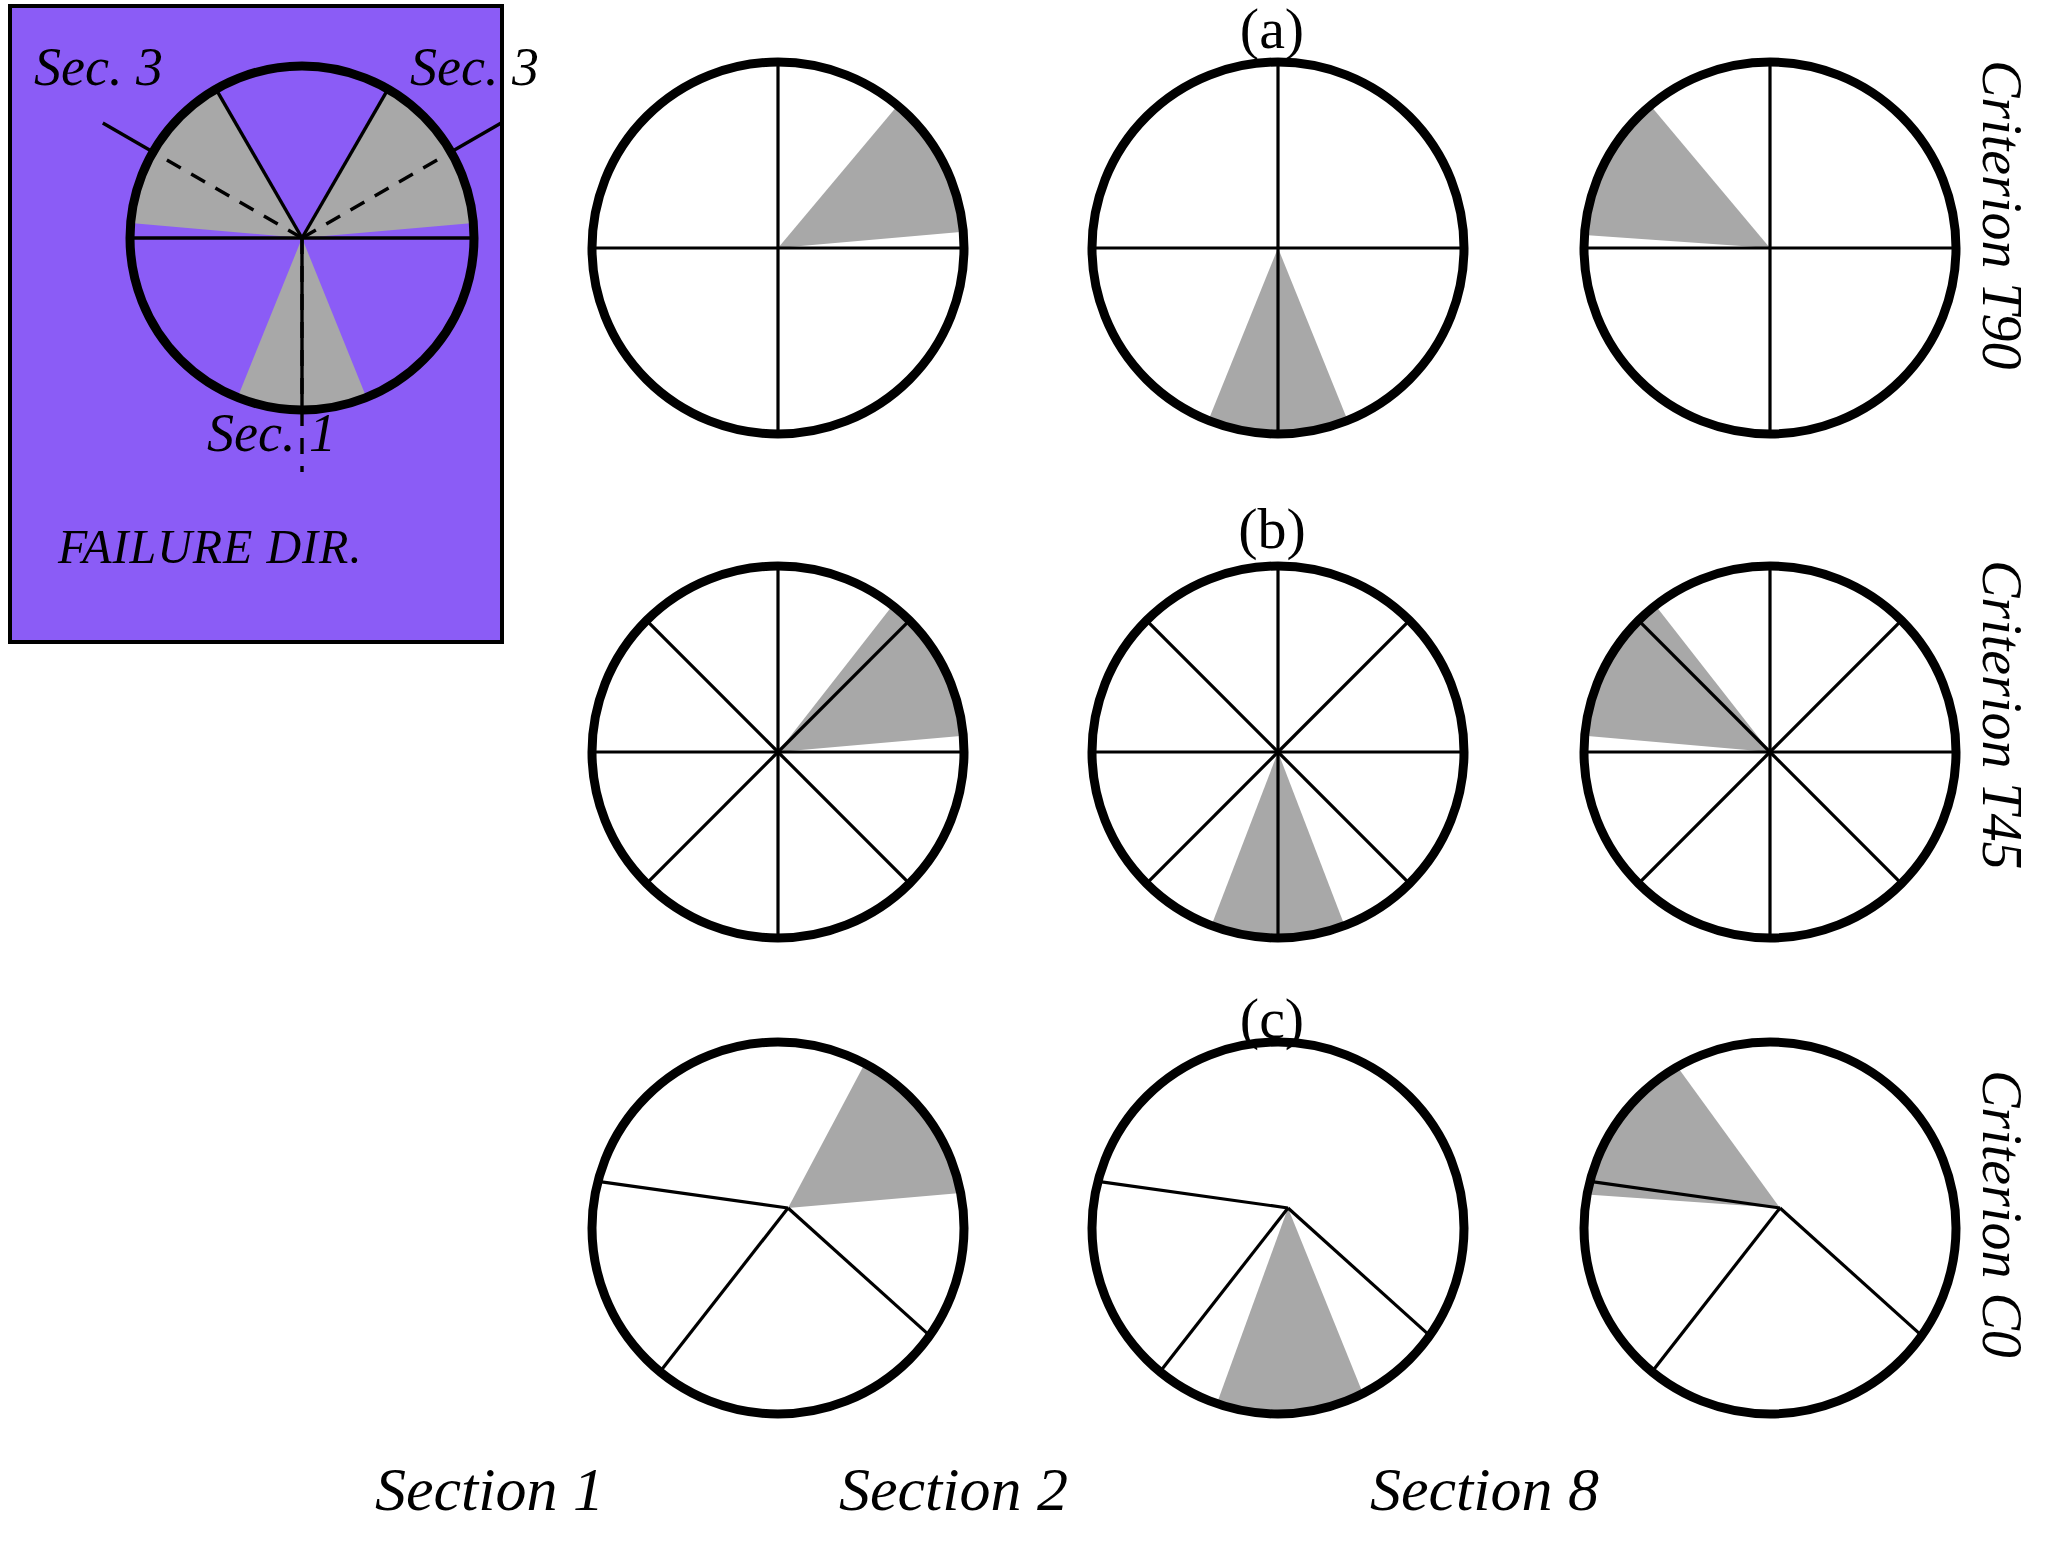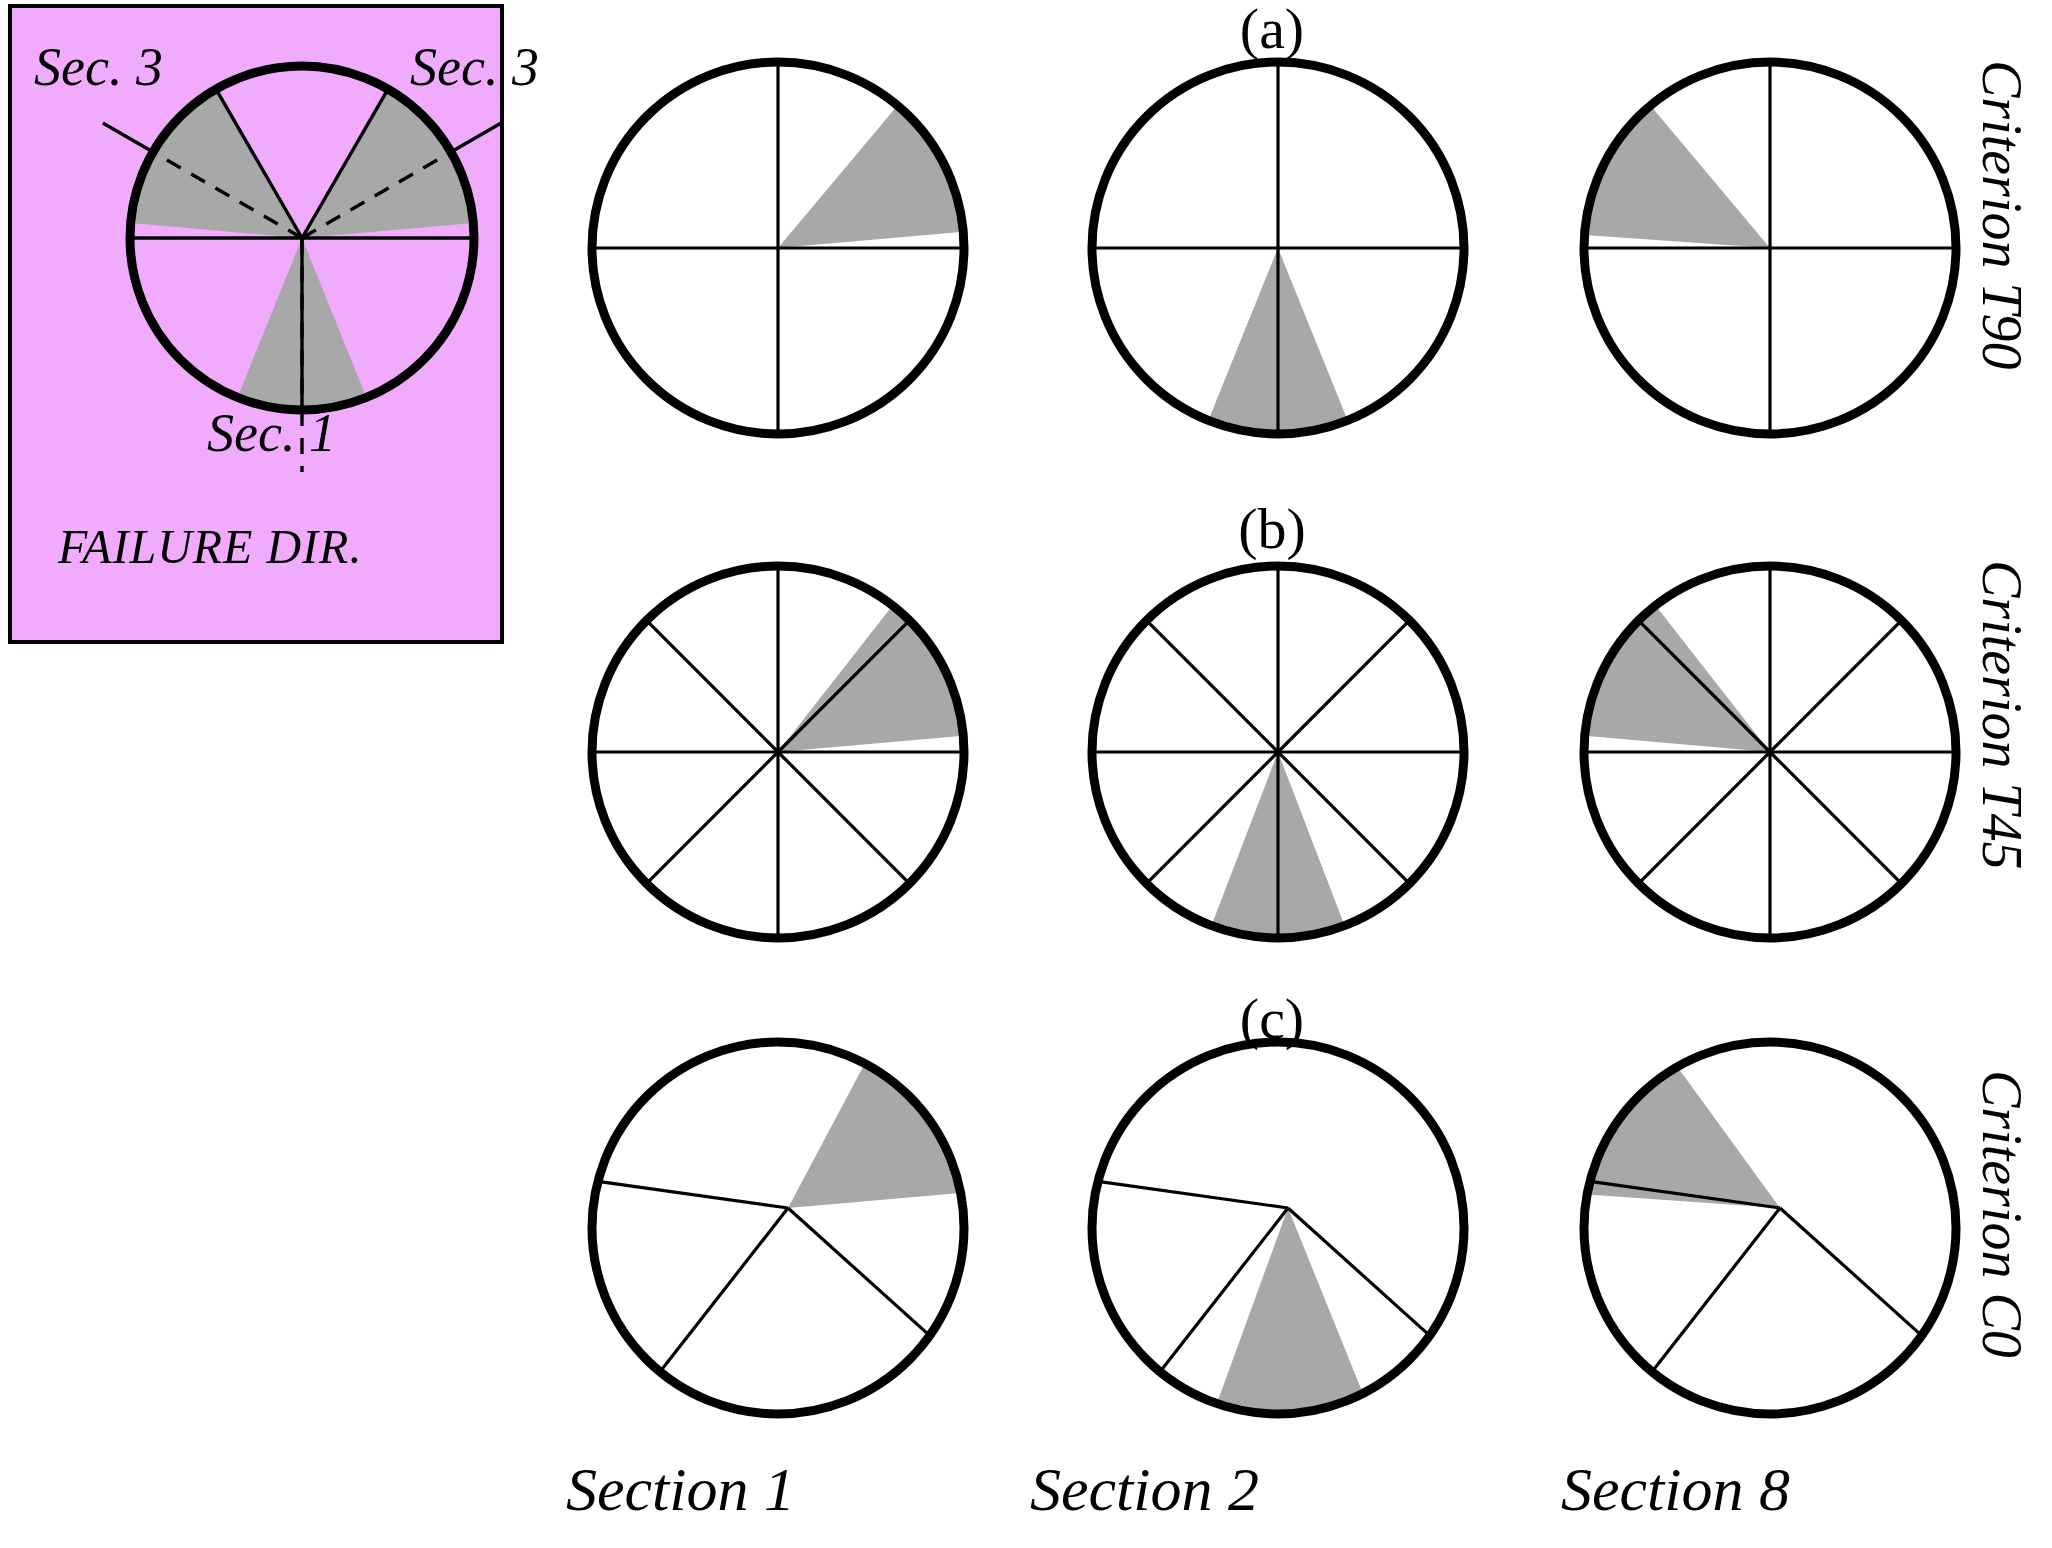--- a/index.html
+++ b/index.html
@@ -3,21 +3,21 @@
 <meta charset="utf-8">
 <style>
   html,body{margin:0;padding:0;background:#ffffff;}
   body{width:2052px;height:1548px;position:relative;overflow:hidden;
        font-family:"Liberation Serif","DejaVu Serif",serif;color:#000;}
 
   #stage{position:absolute;left:0;top:0;width:2052px;height:1548px;}
 
   
   .legend-box{position:absolute;left:8px;top:4px;width:496px;height:640px;
-              border:4px solid #000;box-sizing:border-box;background:#f0abfc;}
+              border:4px solid #000;box-sizing:border-box;background:#8b5cf6;}
   .legend-svg{position:absolute;left:0;top:0;}
   .legend-label{position:absolute;font-style:italic;font-size:54px;
                 white-space:nowrap;line-height:1;}
   .lbl-sec3{left:22px;top:32px;}
   .lbl-sec1{left:398px;top:32px;}
   .lbl-sec2{left:195px;top:398px;}
   .lbl-failure{left:46px;top:515px;font-size:48px;letter-spacing:1px;}
 
   
   .panel-letter{position:absolute;font-size:58px;font-style:normal;
@@ -28,21 +28,21 @@
 
   
   .crit{position:absolute;font-style:italic;font-size:56px;white-space:nowrap;
         transform-origin:0 0;transform:rotate(90deg);line-height:1;}
   .crit-t90{left:2030px;top:60px;}
   .crit-t45{left:2030px;top:560px;}
   .crit-c0{left:2030px;top:1070px;}
 
   
   .seclabel{position:absolute;font-style:italic;font-size:62px;
-            text-align:right;width:420px;line-height:1;top:1458px;}
+            text-align:left;width:420px;line-height:1;top:1458px;}
   .sl-1{left:375px;}
   .sl-2{left:839px;}
   .sl-3{left:1370px;}
 
   .circ{position:absolute;}
   .c-r1{top:48px;}
   .c-r2{top:552px;}
   .c-r3{top:1028px;}
   .c-col1{left:578px;}
   .c-col2{left:1078px;}

